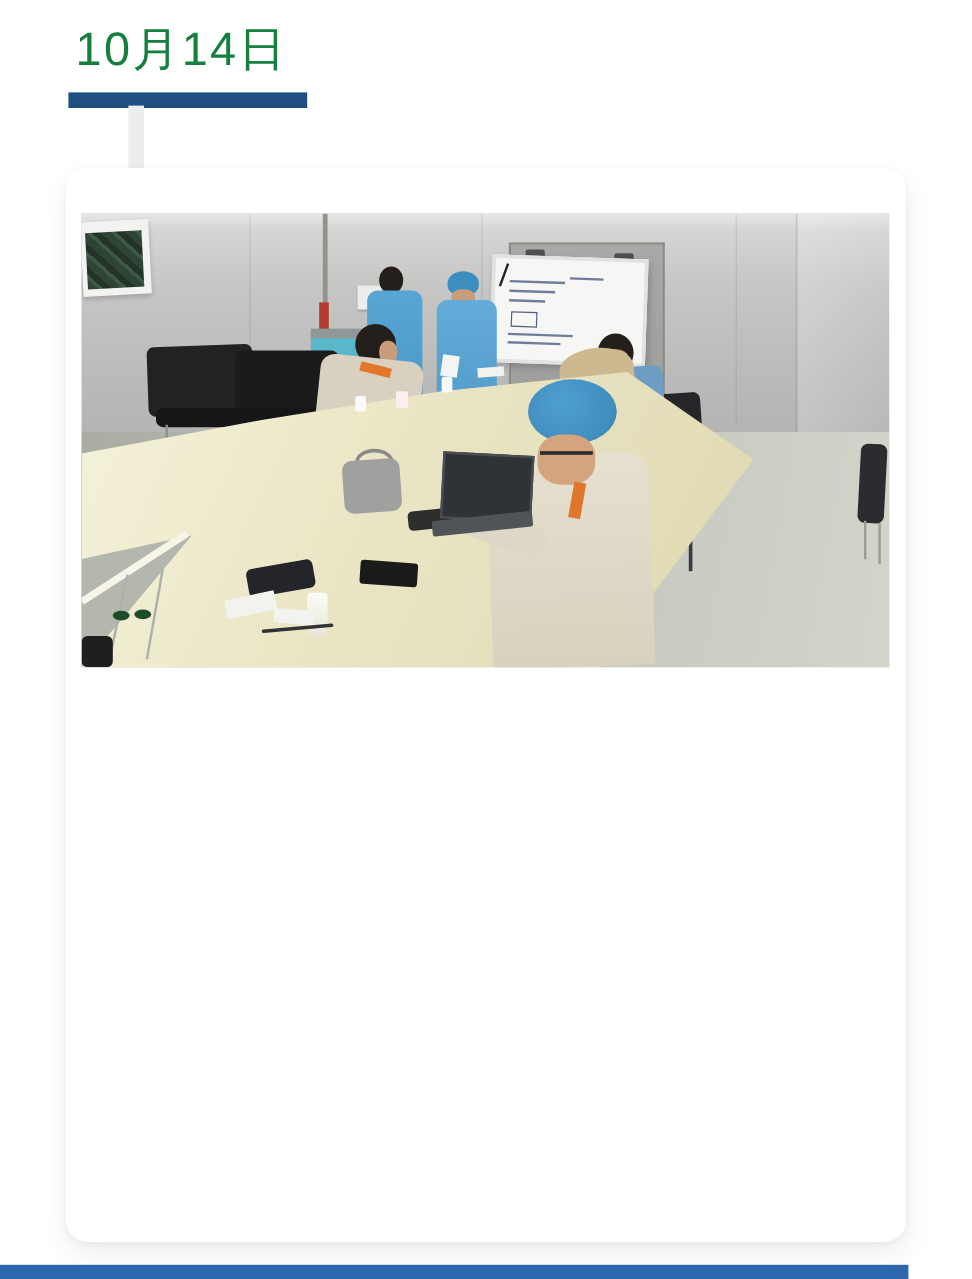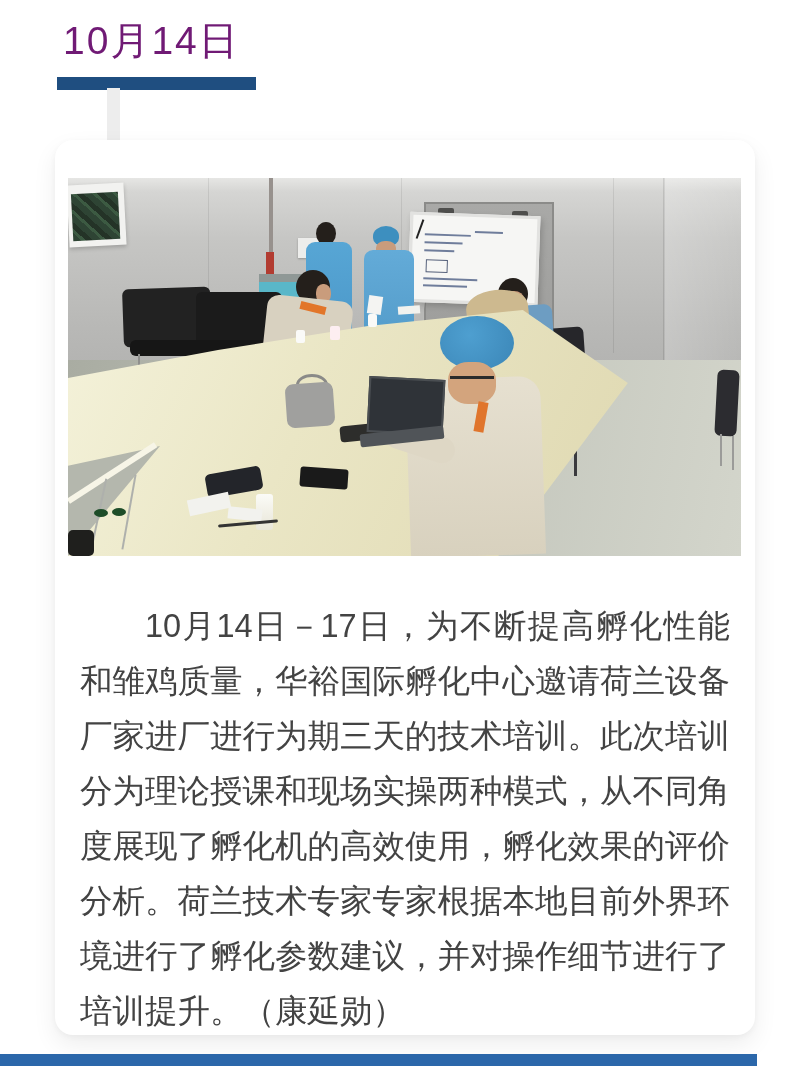--- a/index.html
+++ b/index.html
@@ -1,21 +1,21 @@
 <!DOCTYPE html>
 <html><head>
 <meta charset="utf-8">
 <style>
   html,body{margin:0;padding:0;background:#ffffff;}
   .page{position:relative;width:810px;height:1066px;background:#ffffff;overflow:hidden;
         font-family:"Liberation Sans","DejaVu Sans",sans-serif;}
 
   
   .date-header{position:absolute;left:63px;top:14px;font-size:39px;font-weight:500;
-               color:#701a75;letter-spacing:2px;}
+               color:#15803d;letter-spacing:2px;}
   .date-underline{position:absolute;left:57px;top:77px;width:199px;height:13px;background:#1f4e80;}
   .timeline-connector{position:absolute;left:107px;top:88px;width:13px;height:64px;background:#ededed;}
 
   
   .card{position:absolute;left:55px;top:140px;width:700px;height:895px;background:#ffffff;
         border-radius:18px;box-shadow:0 2px 6px rgba(0,0,0,.04),0 10px 24px rgba(0,0,0,.07);}
 
   
   .photo{position:absolute;left:13px;top:38px;width:673px;height:378px;overflow:hidden;background:#bcbcba;}
   .photo *{position:absolute;}
@@ -207,17 +207,16 @@
       <div class="fg-cap"></div>
       <div class="fg-face"></div>
       <div class="fg-glasses"></div>
       <div class="lanyard"></div>
       <div class="fg-arm"></div>
       <div class="laptop-screen"></div>
       <div class="laptop-deck"></div>
       <div class="blob"></div>
     </div>
 
-    <p class="paragraph">10月14日－17日，为不断提高孵化性能和雏鸡质量，华裕国际孵化中心邀请荷兰设备厂家进厂进行为期三天的技术培训。此次培训分为理论授课和现场实操两种模式，从不同角度展现了孵化机的高效使用，孵化效果的评价分析。荷兰技术专家专家根据本地目前外界环境进行了孵化参数建议，并对操作细节进行了培训提升。（康延勋）</p>
   </div>
 
   <div class="progress"></div>
 </div>
 
 </body></html>

